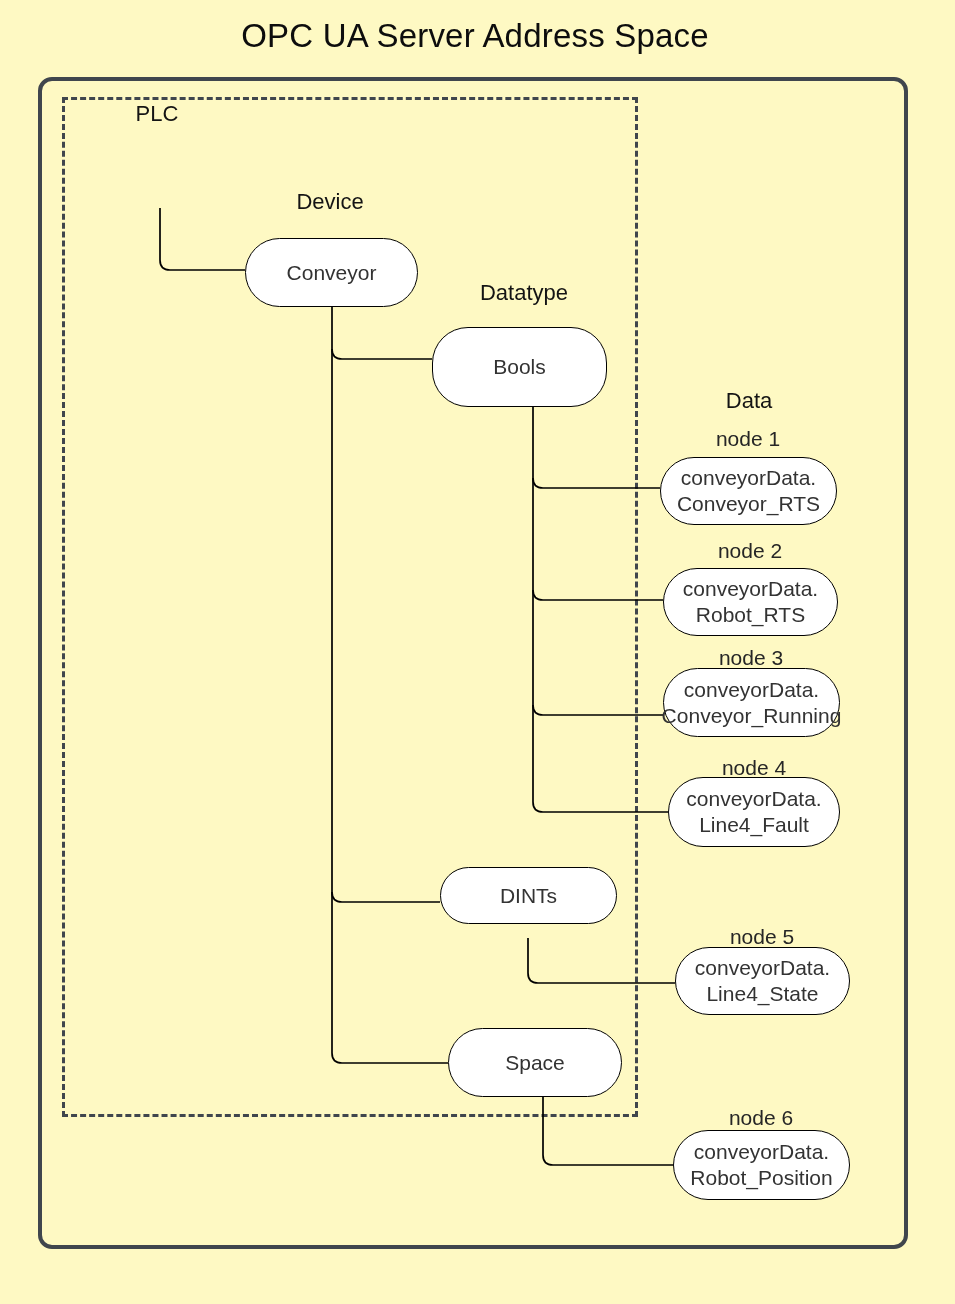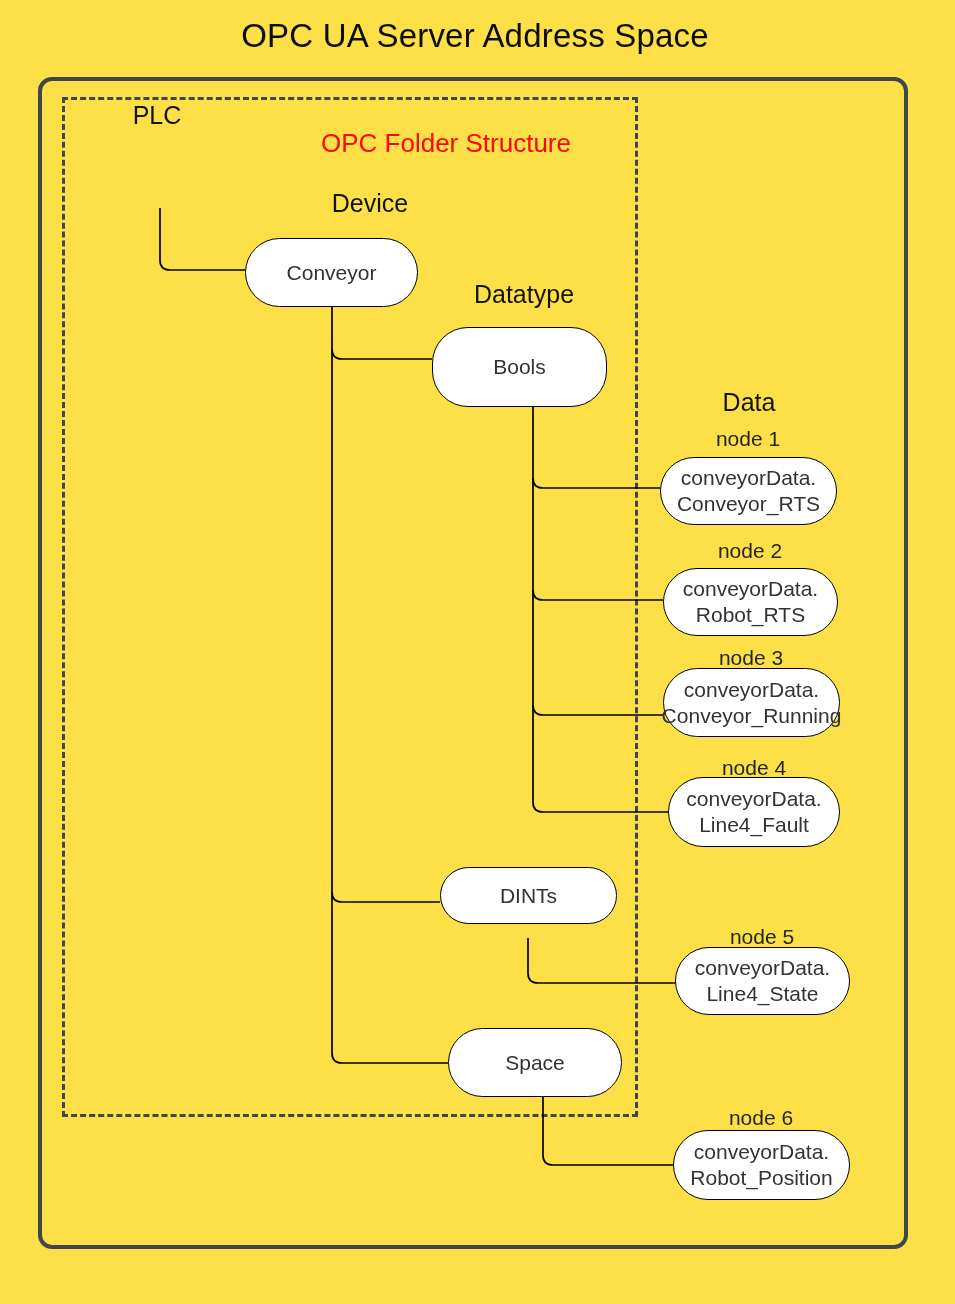--- a/index.html
+++ b/index.html
@@ -1,19 +1,19 @@
 <!DOCTYPE html>
 <html><head>
 <meta charset="utf-8">
 <style>
   html,body{margin:0;padding:0;background:#ffffff;}
   .canvas{
     position:relative;
     width:955px;height:1304px;
-    background:#fde047;
+    background:#fef9c3;
     font-family:"Liberation Sans", sans-serif;
     overflow:hidden;
   }
   .title{
     position:absolute;top:17px;left:0;width:950px;
     text-align:center;
     font-size:33px;color:#0d0d0d;
     letter-spacing:0.2px;
   }
   .outer-frame{
@@ -23,21 +23,21 @@
     box-sizing:border-box;
   }
   .dashed-frame{
     position:absolute;
     left:62px;top:97px;width:576px;height:1020px;
     border:3px dashed #40464d;
     box-sizing:border-box;
   }
   .flabel{
     position:absolute;transform:translateX(-50%);
-    font-size:25px;color:#141414;white-space:nowrap;text-align:right;
+    font-size:22px;color:#141414;white-space:nowrap;text-align:right;
   }
   .annotation{
     position:absolute;transform:translateX(-50%);
     font-size:26px;white-space:nowrap;
   }
   .nlabel{
     position:absolute;transform:translateX(-50%);
     font-size:21px;color:#262626;white-space:nowrap;
   }
   .pill{
@@ -83,22 +83,21 @@
 
       <path d="M533,705 Q533,715 543,715 L663,715"></path>
 
       <path d="M528,938 L528,973 Q528,983 538,983 L675,983"></path>
 
       <path d="M543,1097 L543,1155 Q543,1165 553,1165 L673,1165"></path>
     </g>
   </svg>
 
   <div class="flabel" style="left:157px;top:101px;">PLC</div>
-  <div class="annotation" style="left:446px;top:128px;color:#f50a0a;">OPC Folder Structure</div>
-  <div class="flabel" style="left:330px;top:189px;margin-left:40px;">Device</div>
+  <div class="flabel" style="left:330px;top:189px;">Device</div>
   <div class="flabel" style="left:524px;top:280px;">Datatype</div>
   <div class="flabel" style="left:749px;top:388px;">Data</div>
 
   <div class="pill" style="left:245px;top:238px;width:173px;height:69px;">
     <div>Conveyor</div>
   </div>
   <div class="pill" style="left:432px;top:327px;width:175px;height:80px;">
     <div>Bools</div>
   </div>
   <div class="pill" style="left:440px;top:867px;width:177px;height:57px;">

